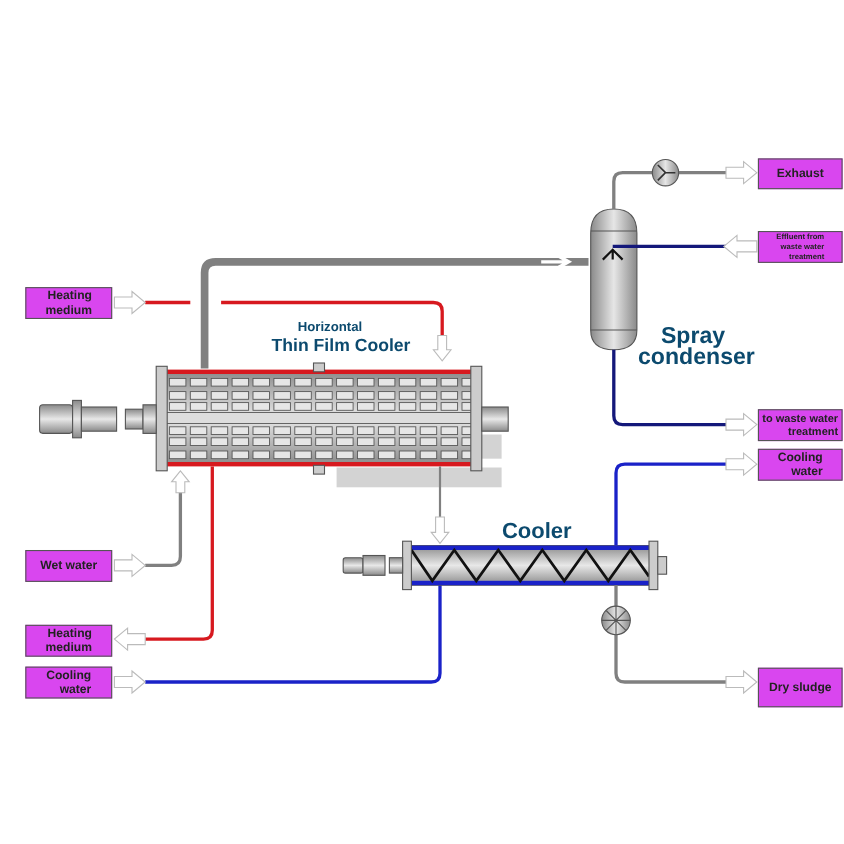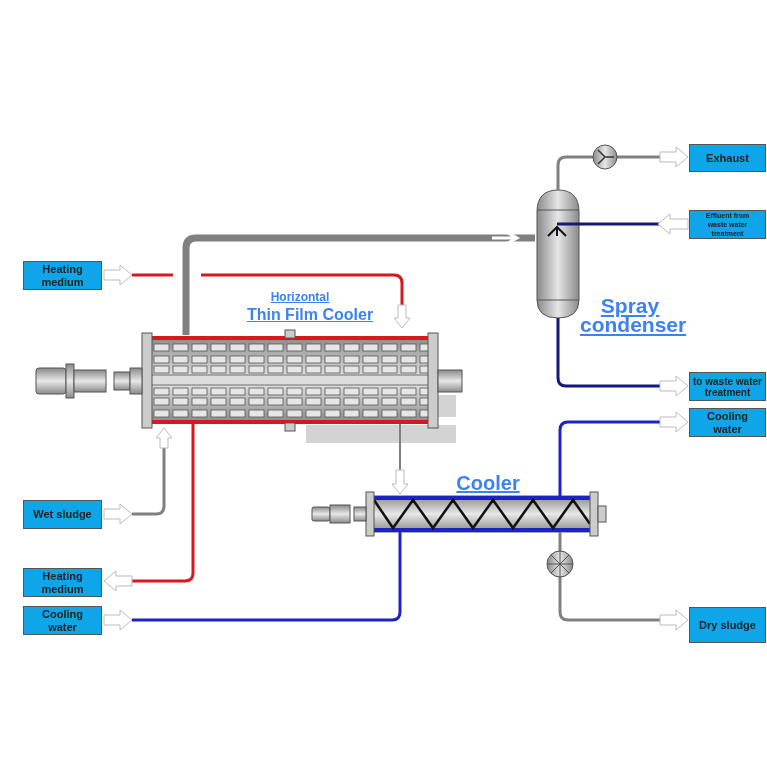--- a/index.html
+++ b/index.html
@@ -1,20 +1,20 @@
 <!DOCTYPE html>
 <html><head>
 <meta charset="utf-8">
 <style>
   html,body{margin:0;padding:0;background:#ffffff;}
   body{width:767px;height:767px;position:relative;overflow:hidden;font-family:"Liberation Sans",sans-serif;}
   svg{position:absolute;left:0;top:0;}
-  .lbl{position:absolute;border:1px solid #555;background:#0ea5e9;display:flex;align-items:center;justify-content:center;text-align:center;font-weight:bold;color:#222;font-size:11px;line-height:13px;box-sizing:border-box;white-space:pre-line;}
+  .lbl{position:absolute;border:1px solid #555;background:#d946ef;display:flex;align-items:center;justify-content:center;text-align:right;font-weight:bold;color:#222;font-size:11px;line-height:13px;box-sizing:border-box;white-space:pre-line;}
   .lbl.small{font-size:7px;line-height:9px;}
-  .title{position:absolute;font-weight:bold;color:#3b82f6;text-align:center;white-space:pre-line;text-decoration:underline;}
+  .title{position:absolute;font-weight:bold;color:#0c4a6e;text-align:center;white-space:pre-line;}
 </style>
 </head>
 <body>
 
 <svg width="767" height="767" viewBox="0 0 767 767">
   <defs>
     <linearGradient id="cyl" x1="0" y1="0" x2="0" y2="1">
       <stop offset="0" stop-color="#8a8a8a"></stop>
       <stop offset="0.5" stop-color="#e8e8e8"></stop>
       <stop offset="1" stop-color="#8a8a8a"></stop>
@@ -208,21 +208,21 @@
 </svg>
 
 <div class="title" style="left:240px;top:290px;width:120px;font-size:12px;">Horizontal</div>
 <div class="title" style="left:220px;top:306px;width:180px;font-size:16px;">Thin Film Cooler</div>
 <div class="title" style="left:580px;top:296px;width:100px;font-size:21px;line-height:19px;">Spray
 condenser</div>
 <div class="title" style="left:448px;top:472px;width:80px;font-size:20px;">Cooler</div>
 
 <div class="lbl" style="left:23px;top:261px;width:79px;height:29px;">Heating
 medium</div>
-<div class="lbl" style="left:23px;top:500px;width:79px;height:29px;">Wet sludge</div>
+<div class="lbl" style="left:23px;top:500px;width:79px;height:29px;">Wet water</div>
 <div class="lbl" style="left:23px;top:568px;width:79px;height:29px;">Heating
 medium</div>
 <div class="lbl" style="left:23px;top:606px;width:79px;height:29px;">Cooling
 water</div>
 <div class="lbl" style="left:689px;top:144px;width:77px;height:28px;">Exhaust</div>
 <div class="lbl small" style="left:689px;top:210px;width:77px;height:29px;">Effluent from
 waste water
 treatment</div>
 <div class="lbl" style="left:689px;top:372px;width:77px;height:29px;font-size:10px;line-height:11px;">to waste water
 treatment</div>

